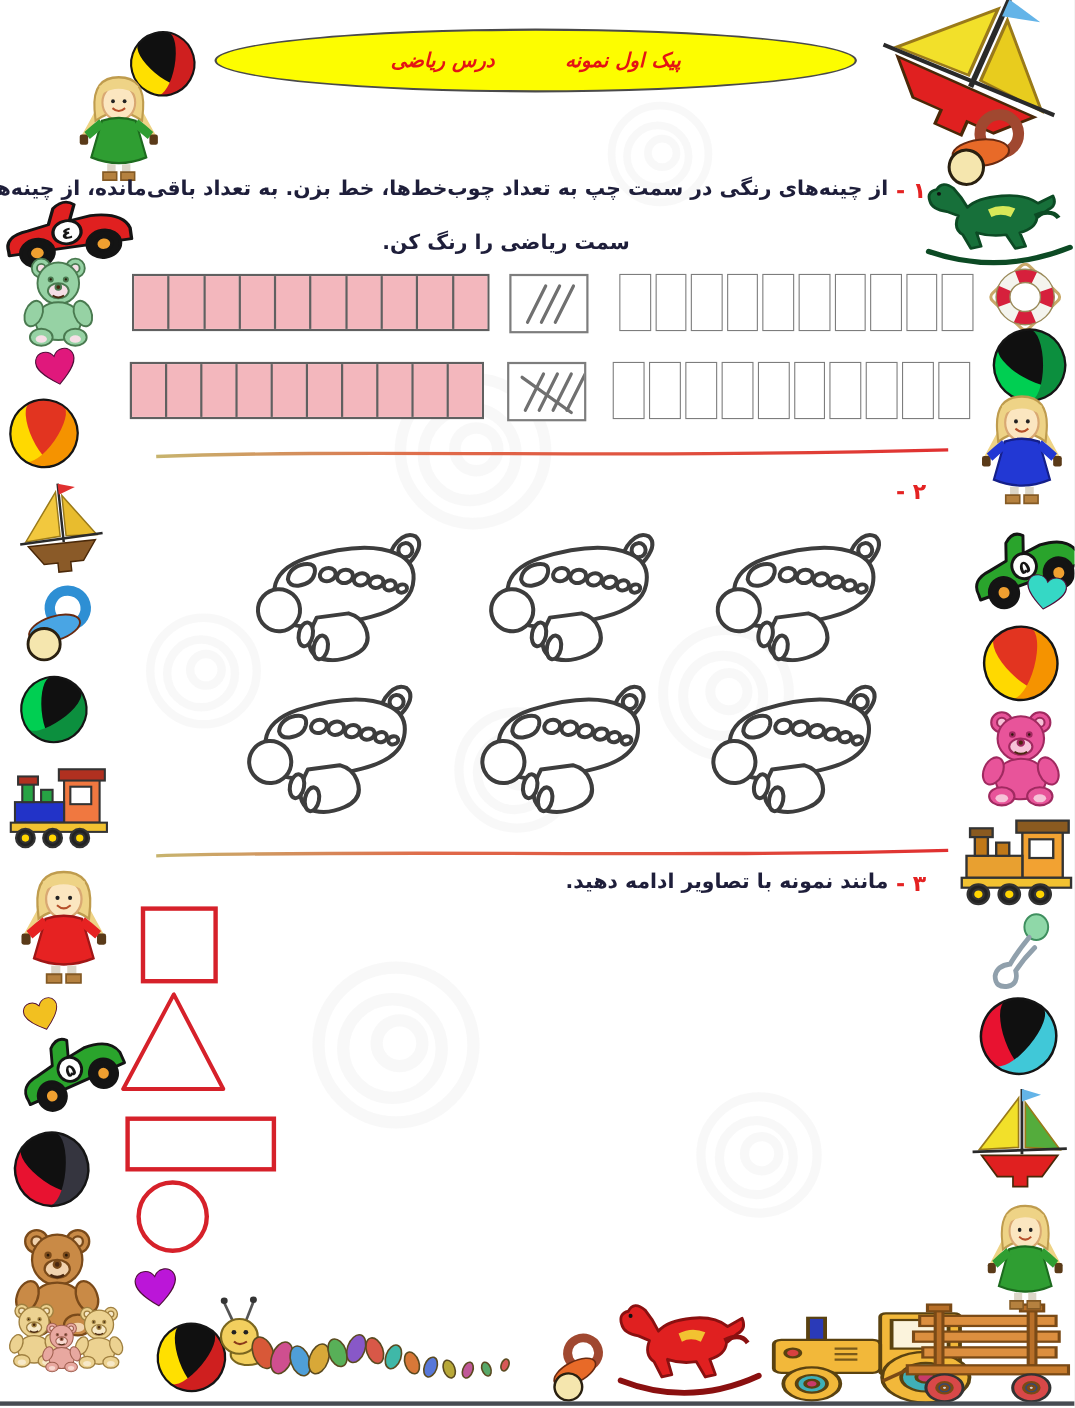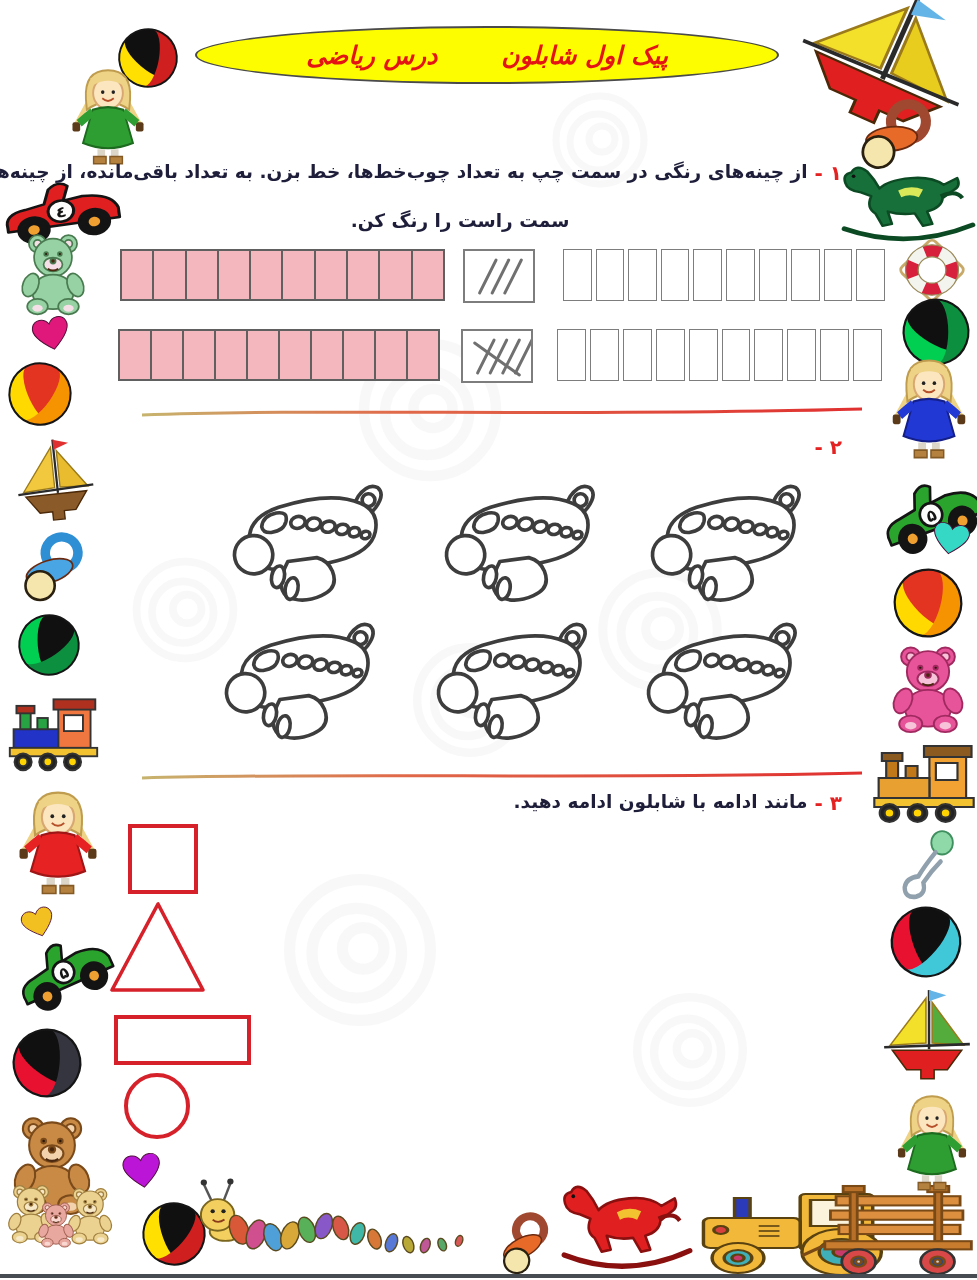--- a/index.html
+++ b/index.html
@@ -2,21 +2,21 @@
 <html lang="fa" style="--accent-red: #e42222; --text-dark: #1e1e3a; --banner-yellow: #fdfd00; --banner-red: #e41414; --cell-pink: #f3b7bd; --cell-border: #606060; --shape-red: #d6212a;"><head>
 <meta charset="utf-8">
 <style>
   html,body{margin:0;padding:0;background:#e8e8e8;}
   #page{position:relative;width:977px;height:1280px;background:#ffffff;overflow:hidden;
         font-family:"DejaVu Sans",sans-serif;margin:0 auto;}
   
   #banner{position:absolute;left:195px;top:26px;width:580px;height:54px;background:var(--banner-yellow,#fdfd00);
           border:2.5px solid #4a4a4a;border-radius:50%;display:flex;direction:rtl;align-items:center;
           justify-content:center;gap:64px;z-index:3;}
-  #banner span{color:var(--banner-red,#e41414);font-weight:bold;font-style:italic;font-size:25px;white-space:nowrap;}
+  #banner span{color:var(--banner-red,#e41414);font-weight:bold;font-style:italic;font-size:18px;white-space:nowrap;}
   
   .ex-row{position:absolute;right:135px;display:flex;direction:rtl;gap:7px;align-items:flex-start;z-index:2;}
   .ex-num{color:var(--accent-red,#e42222);font-weight:bold;font-size:20px;white-space:nowrap;}
   .ex-text{color:var(--text-dark,#1e1e3a);font-weight:bold;font-size:18.5px;white-space:nowrap;}
   .ex-text2{position:absolute;left:300px;top:210px;width:320px;text-align:center;direction:rtl;
             color:var(--text-dark,#1e1e3a);font-weight:bold;font-size:18.5px;z-index:2;}
   
   .strip{position:absolute;height:52px;display:flex;box-sizing:border-box;z-index:2;background:#fff;}
   .strip.pink{border:2.5px solid var(--cell-border,#606060);}
   .strip.pink .cell{flex:1;background:var(--cell-pink,#f3b7bd);}
@@ -47,29 +47,29 @@
     <defs>
       <linearGradient id="dvgrad" x1="0" y1="0" x2="1" y2="0">
         <stop offset="0" stop-color="#c7b46e"></stop>
         <stop offset="0.35" stop-color="#e06a4a"></stop>
         <stop offset="1" stop-color="#e03030"></stop>
       </linearGradient>
     </defs>
   </svg>
 
   <div id="banner">
-    <span>پیک اول شابلون</span>
+    <span>پیک اول نمونه</span>
     <span>درس ریاضی</span>
   </div>
 
   <div class="ex-row" style="top:161px;">
     <span class="ex-num">۱ -</span>
     <span class="ex-text">از چینه‌های رنگی در سمت چپ به تعداد چوب‌خط‌ها، خط بزن. به تعداد باقی‌مانده، از چینه‌های</span>
   </div>
-  <div class="ex-text2">سمت راست را رنگ کن.</div>
+  <div class="ex-text2">سمت ریاضی را رنگ کن.</div>
 
   <div class="strip pink" style="left:120px;top:249px;width:325px;">
       <div class="cell"></div>
       <div class="cell"></div>
       <div class="cell"></div>
       <div class="cell"></div>
       <div class="cell"></div>
       <div class="cell"></div>
       <div class="cell"></div>
       <div class="cell"></div>
@@ -133,21 +133,21 @@
   <div class="ex-row" style="top:435px;">
     <span class="ex-num">۲ -</span>
   </div>
 
   <svg class="divider" style="top:768px;" viewBox="0 0 724 14">
     <path d="M2 10 C200 4 460 12 722 5" stroke="url(#dvgrad)" stroke-width="3" fill="none"></path>
   </svg>
 
   <div class="ex-row" style="top:791px;">
     <span class="ex-num">۳ -</span>
-    <span class="ex-text">مانند ادامه با شابلون ادامه دهید.</span>
+    <span class="ex-text">مانند نمونه با تصاویر ادامه دهید.</span>
   </div>
 
   <svg class="shape" style="left:127px;top:823px;" width="72" height="72" viewBox="0 0 72 72">
     <rect x="3" y="3" width="66" height="66" fill="none" stroke="var(--shape-red,#d6212a)" stroke-width="4"></rect>
   </svg>
   <svg class="shape" style="left:108px;top:898px;" width="98" height="98" viewBox="0 0 98 98">
     <polygon points="50,6 4,92 95,92" fill="none" stroke="var(--shape-red,#d6212a)" stroke-width="3.6" stroke-linejoin="round"></polygon>
   </svg>
   <svg class="shape" style="left:113px;top:1014px;" width="139" height="52" viewBox="0 0 139 52">
     <rect x="3" y="3" width="133" height="46" fill="none" stroke="var(--shape-red,#d6212a)" stroke-width="4"></rect>

